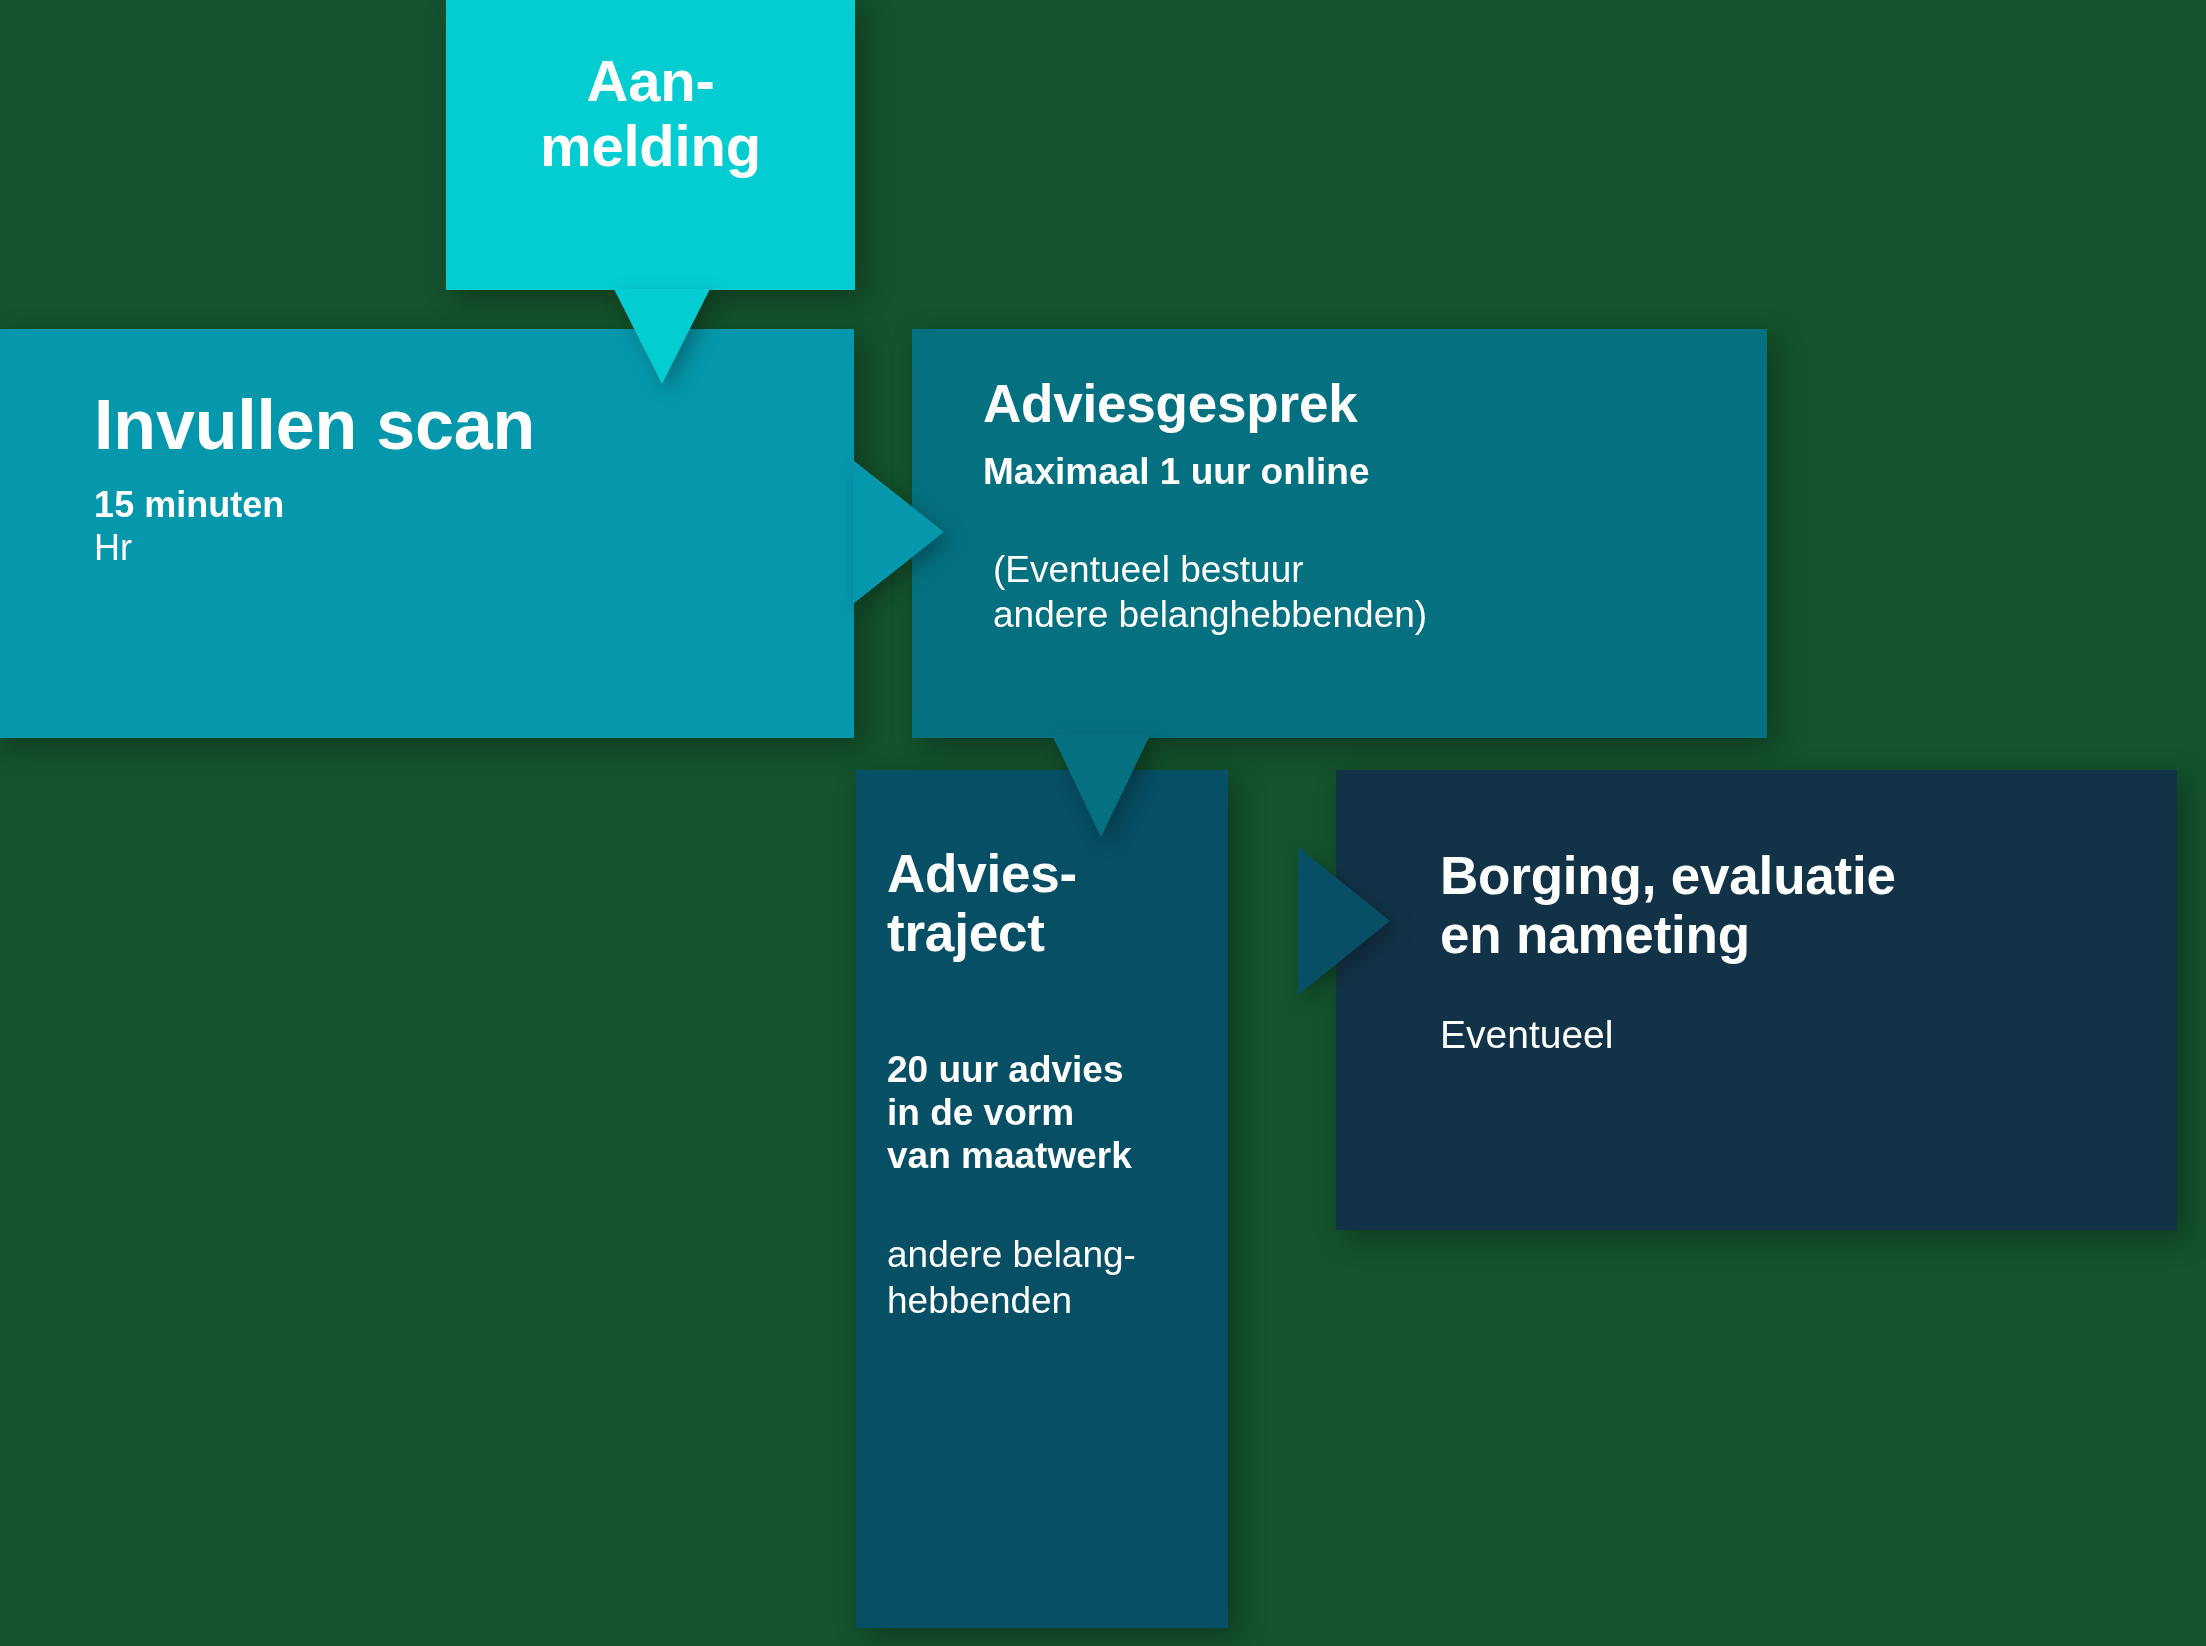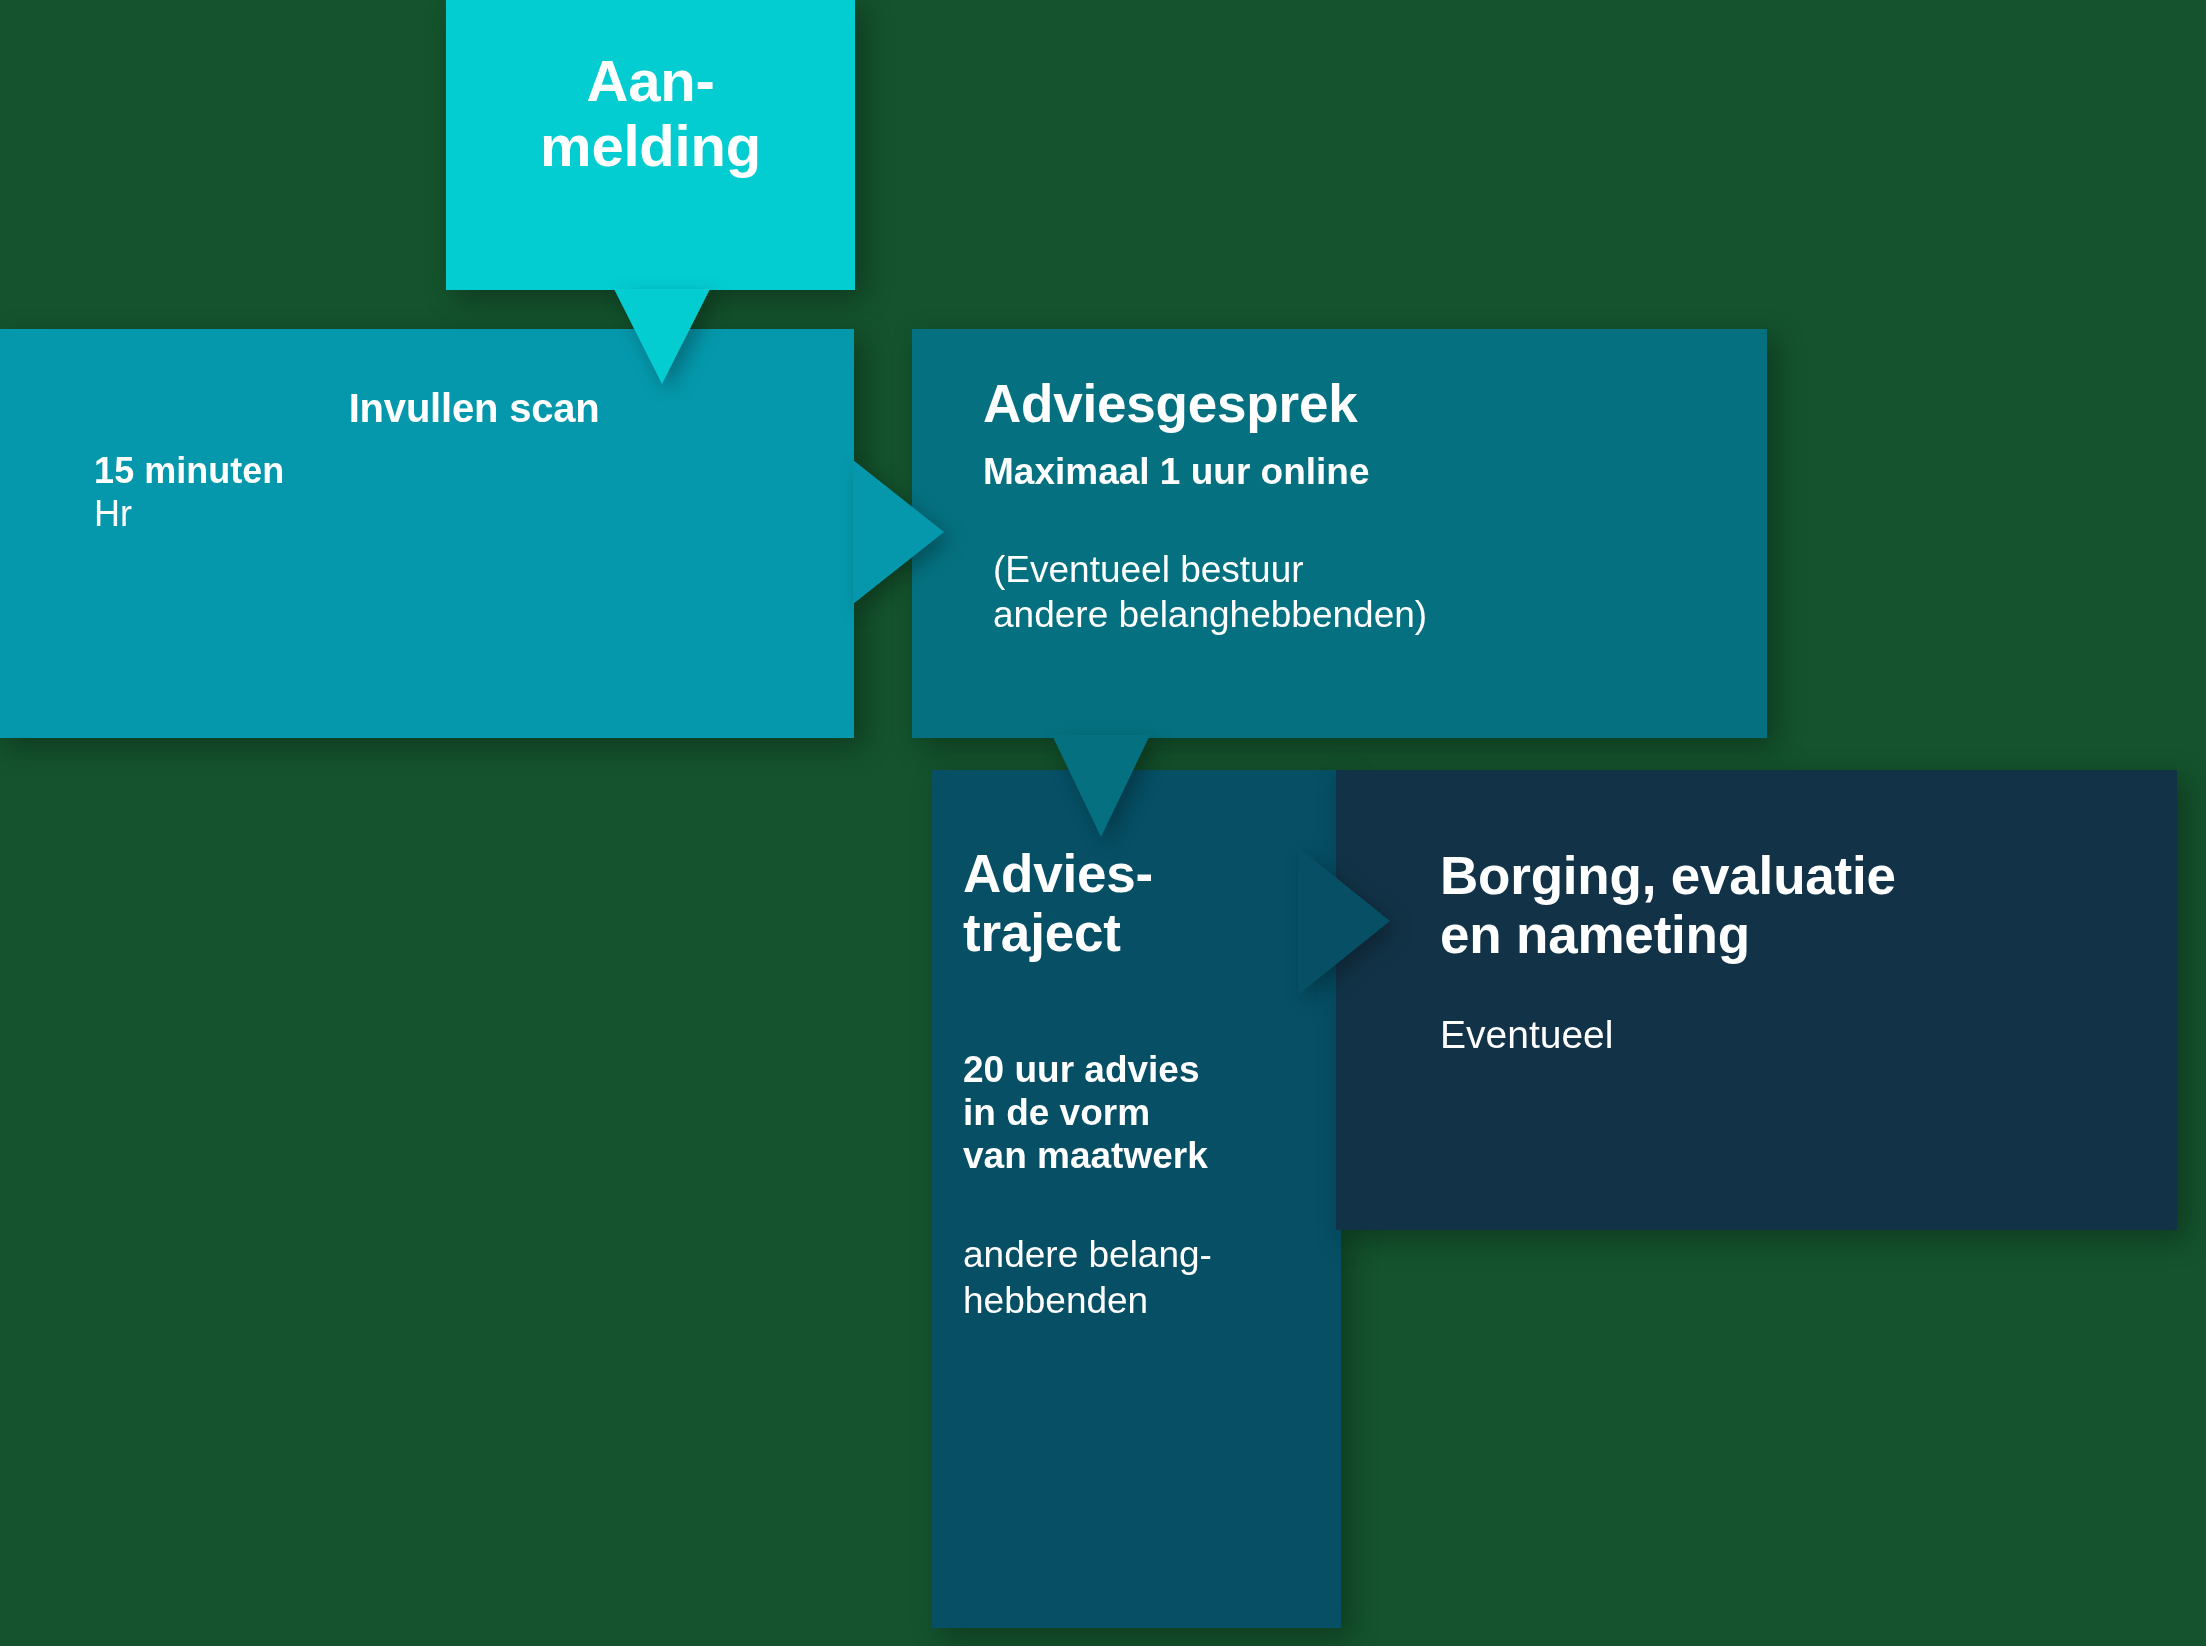--- a/index.html
+++ b/index.html
@@ -99,21 +99,21 @@
   #node-invullen {
     left: -3.9px;
     top: 329px;
     width: 858px;
     height: 409px;
   }
   #node-invullen .body { background: #0598ac; }
   #node-invullen .txt {
     padding: 57px 0 0 98px;
   }
-  #node-invullen .title { font-size: 40px; text-align: center; }
+  #node-invullen .title { font-size: 70px; }
   #node-invullen .sub   { font-size: 36px; margin-top: 19.5px; }
   #node-invullen .note  { font-size: 36px; }
   #arrow-invullen {
     left: 853px;
     top: 460px;
     border-top-width: 72px;
     border-bottom-width: 72px;
     border-left-width: 91px;
     border-left-color: #0598ac;
     filter: drop-shadow(7.8px 7.8px 9.8px rgba(0,0,0,0.28));
@@ -138,23 +138,23 @@
     top: 735px;
     border-left-width: 49px;
     border-right-width: 49px;
     border-top-width: 102px;
     border-top-color: #057180;
     filter: drop-shadow(7.8px 7.8px 9.8px rgba(0,0,0,0.28));
   }
 
   
   #node-traject {
-    left: 932px;
+    left: 856px;
     top: 770px;
-    width: 409px;
+    width: 372px;
     height: 858px;
   }
   #node-traject .body { background: #064f65; }
   #node-traject .txt {
     padding: 74px 0 0 31px;
   }
   #node-traject .title { font-size: 53px; }
   #node-traject .sub   { font-size: 37px; margin-top: 86px; }
   #node-traject .note  { font-size: 37px; margin-top: 55px; }
   #arrow-traject {

